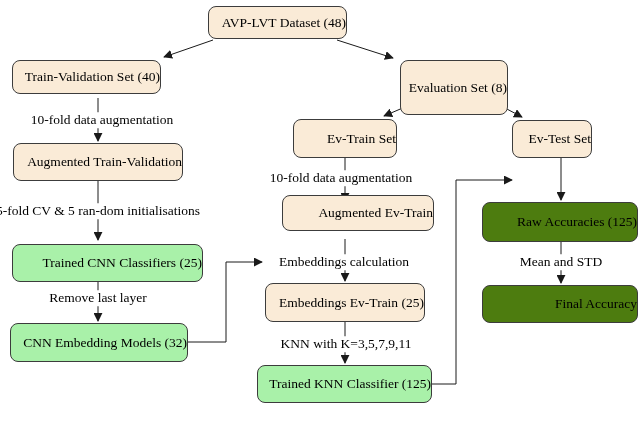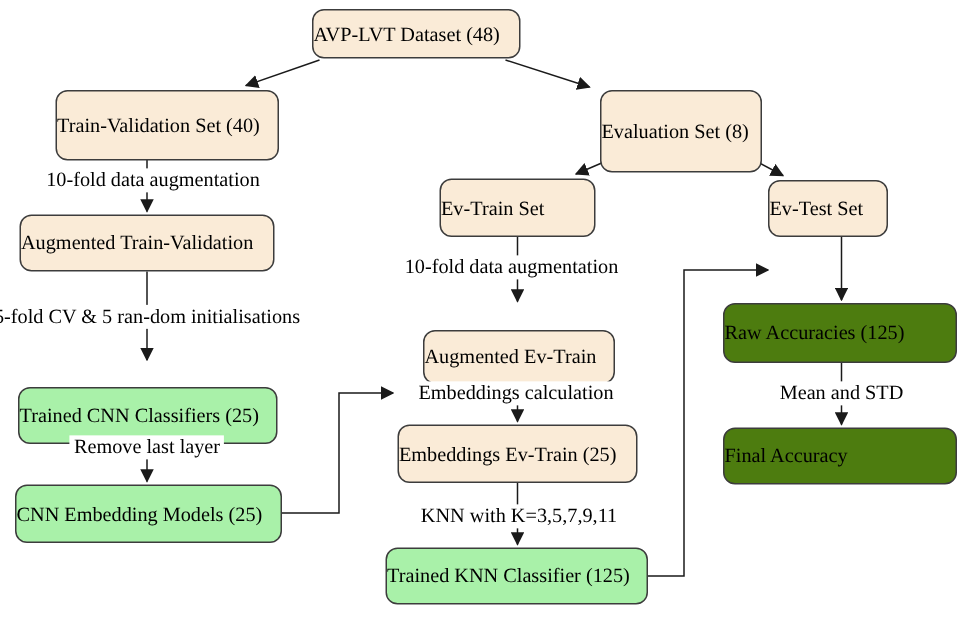--- a/index.html
+++ b/index.html
@@ -17,21 +17,21 @@
     left: 0; top: 0;
     width: 640px; height: 425px;
   }
   .node {
     position: absolute;
     box-sizing: border-box;
     border: 1px solid #3c3c3c;
     border-radius: 8px;
     display: flex;
     align-items: center;
-    justify-content: flex-start;
+    justify-content: flex-end;
     font-size: 13.5px;
     white-space: nowrap;
     line-height: 1;
   }
   .cream { background: #faebd7; }
   .green { background: #a9f1a9; }
   .pink  { background: #4d7c0f; }
   .edge-label {
     position: absolute;
     transform: translate(-50%, -50%);
@@ -70,49 +70,49 @@
       <line x1="561" y1="242" x2="561" y2="283" marker-end="url(#arrow)"></line>
       <polyline points="188,342 226,342 226,262 262,262" marker-end="url(#arrow)"></polyline>
       <polyline points="432,384 456,384 456,180 512,180" marker-end="url(#arrow)"></polyline>
     </g>
   </svg>
 
   <div class="node cream" style="left:208px;top:6px;width:139px;height:33px">
     <span>AVP-LVT Dataset (48)</span>
   </div>
 
-  <div class="node cream" style="left:37px;top:60px;width:149px;height:47px">
+  <div class="node cream" style="left:12px;top:60px;width:149px;height:34px">
     <span>Train-Validation Set (40)</span>
   </div>
 
   <div class="node cream" style="left:13px;top:143px;width:170px;height:38px">
     <span>Augmented Train-Validation</span>
   </div>
 
-  <div class="node green" style="left:12px;top:258px;width:173px;height:38px">
+  <div class="node green" style="left:12px;top:244px;width:191px;height:38px">
     <span>Trained CNN Classifiers (25)</span>
   </div>
 
   <div class="node green" style="left:10px;top:323px;width:178px;height:39px">
-    <span>CNN Embedding Models (25)</span>
+    <span>CNN Embedding Models (32)</span>
   </div>
 
   <div class="node cream" style="left:400px;top:60px;width:108px;height:55px">
     <span>Evaluation Set (8)</span>
   </div>
 
   <div class="node cream" style="left:293px;top:119px;width:104px;height:39px">
     <span>Ev-Train Set</span>
   </div>
 
   <div class="node cream" style="left:512px;top:120px;width:80px;height:38px">
     <span>Ev-Test Set</span>
   </div>
 
-  <div class="node cream" style="left:282px;top:220px;width:128px;height:36px">
+  <div class="node cream" style="left:282px;top:195px;width:152px;height:36px">
     <span>Augmented Ev-Train</span>
   </div>
 
   <div class="node cream" style="left:265px;top:283px;width:160px;height:39px">
     <span>Embeddings Ev-Train (25)</span>
   </div>
 
   <div class="node green" style="left:257px;top:365px;width:175px;height:38px">
     <span>Trained KNN Classifier (125)</span>
   </div>

